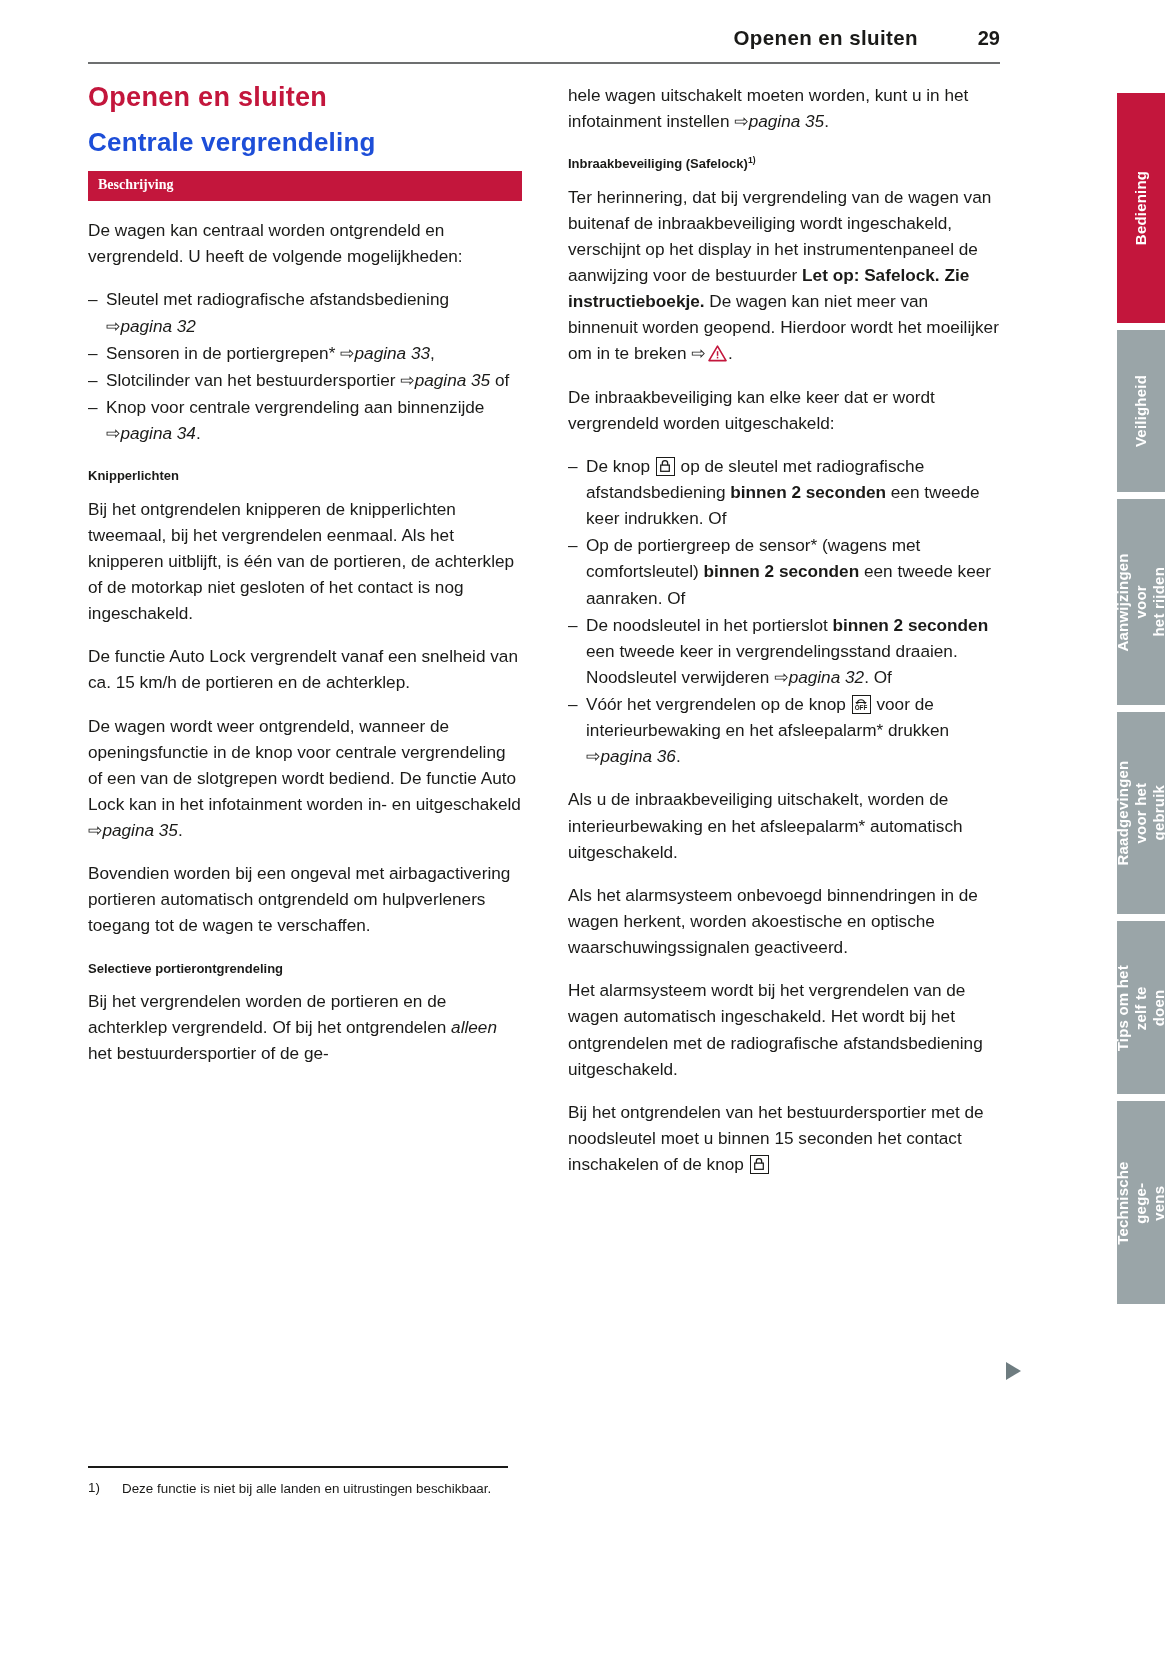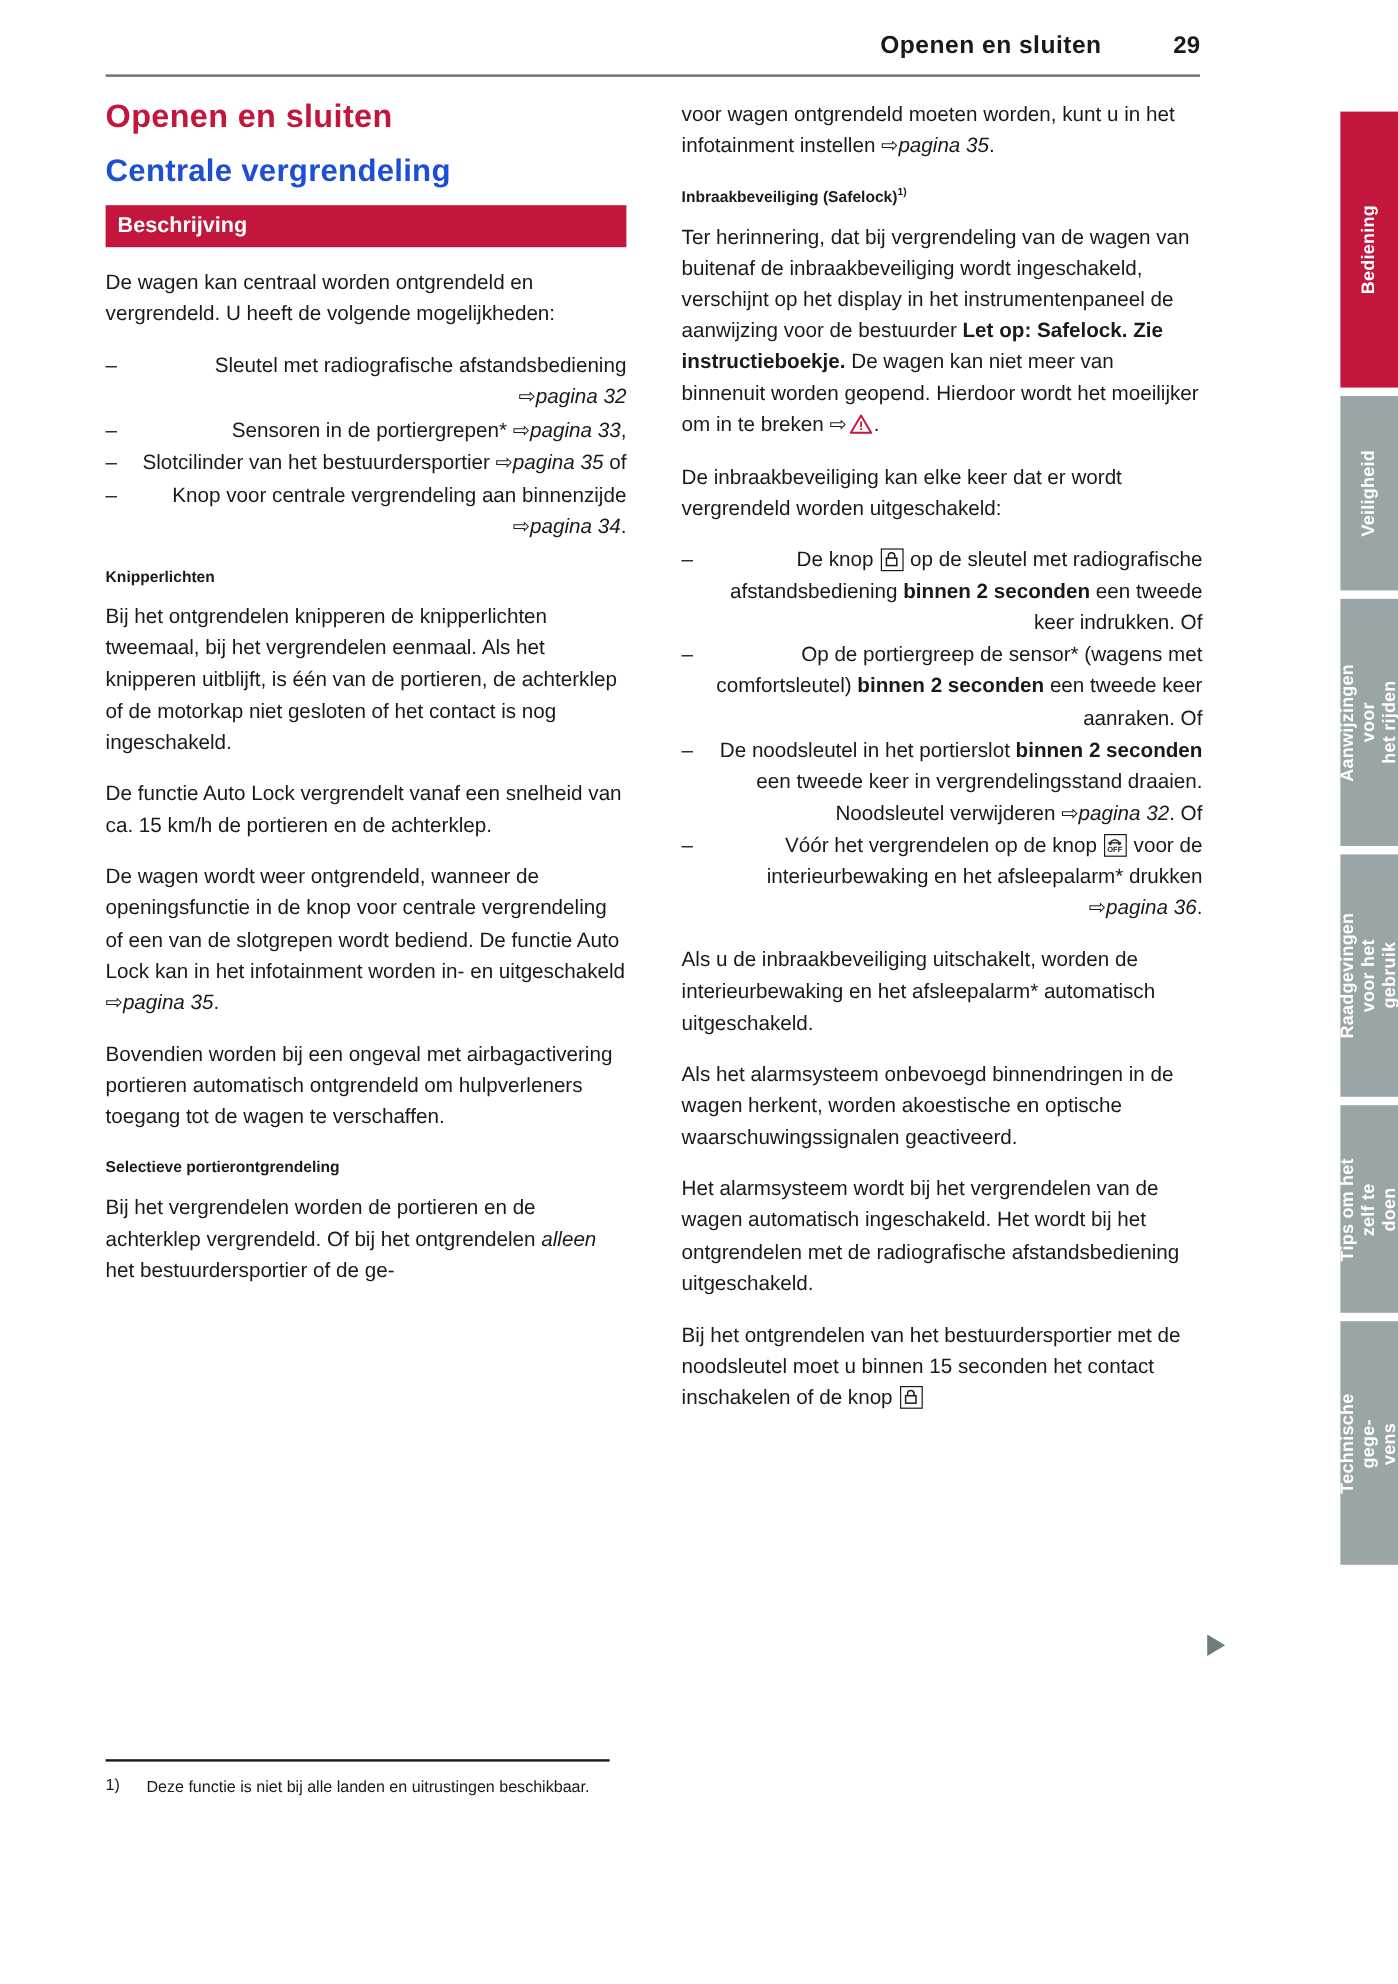--- a/index.html
+++ b/index.html
@@ -79,25 +79,26 @@
     color: #1d4ed8;
     font-size: 26px;
     font-weight: bold;
     letter-spacing: 0.2px;
     margin: 0 0 14px 0;
     line-height: 1.12;
   }
   .redbar {
     background: #c3163c;
     color: #ffffff;
-    font-size: 18px;
+    font-size: 14px;
     font-weight: bold;
     padding: 6px 10px 7px 10px;
     margin: 0 0 16px 0;
     line-height: 1.2;
+    font-family: Liberation Serif, serif;
   }
   h3.sub {
     font-size: 13px;
     font-weight: bold;
     color: #1a1a18;
     margin: 22px 0 11px 0;
     line-height: 1.25;
   }
   h3.sub:first-child { margin-top: 0; }
 
@@ -106,21 +107,20 @@
     line-height: 1.52;
     margin: 0 0 17px 0;
     color: #1a1a18;
   }
   p.body:last-child { margin-bottom: 0; }
 
   ul.dashlist {
     list-style: none;
     margin: 0 0 17px 0;
     padding: 0;
-    text-align: right;
   }
   ul.dashlist li {
     font-size: 17.2px;
     line-height: 1.52;
     position: relative;
     padding-left: 18px;
     margin-bottom: 1px;
   }
   ul.dashlist li::before {
     content: "–";
@@ -262,21 +262,21 @@
     <p class="body">De functie Auto Lock vergrendelt vanaf een snelheid van ca. 15 km/h de portieren en de achterklep.</p>
     <p class="body"><span>De wagen wordt weer ontgrendeld, wanneer de openingsfunctie in de knop voor centrale vergrendeling of een van de slotgrepen wordt bediend. De functie Auto Lock kan in het infotainment worden in- en uitgeschakeld </span><span class="arrow">⇨</span><span class="ref">pagina 35</span><span>.</span></p>
     <p class="body">Bovendien worden bij een ongeval met airbagactivering portieren automatisch ontgrendeld om hulpverleners toegang tot de wagen te verschaffen.</p>
 
     <h3 class="sub">Selectieve portierontgrendeling</h3>
     <p class="body"><span>Bij het vergrendelen worden de portieren en de achterklep vergrendeld. Of bij het ontgrendelen </span><span class="ital">alleen</span><span> het bestuurdersportier of de ge-</span></p>
   </div>
 
   <div class="col col-right">
 
-    <p class="body"><span>voor wagen ontgrendeld moeten worden, kunt u in het infotainment instellen </span><span class="arrow">⇨</span><span class="ref">pagina 35</span><span>.</span></p>
+    <p class="body"><span>hele wagen uitschakelt moeten worden, kunt u in het infotainment instellen </span><span class="arrow">⇨</span><span class="ref">pagina 35</span><span>.</span></p>
 
     <h3 class="sub"><span>Inbraakbeveiliging (Safelock)</span><sup class="fn">1)</sup></h3>
 
     <p class="body"><span>Ter herinnering, dat bij vergrendeling van de wagen van buitenaf de inbraakbeveiliging wordt ingeschakeld, verschijnt op het display in het instrumentenpaneel de aanwijzing voor de bestuurder </span><span class="bold">Let op: Safelock. Zie instructieboekje.</span><span> De wagen kan niet meer van binnenuit worden geopend. Hierdoor wordt het moeilijker om in te breken </span><span class="arrow">⇨</span> <span class="icon-inline icon-warn"><svg width="19" height="17" viewBox="0 0 19 17">
             <path d="M9.5 1.2 L18 15.6 L1 15.6 Z" fill="none" stroke="#c3163c" stroke-width="1.6" stroke-linejoin="round"></path>
             <rect x="8.8" y="6.2" width="1.5" height="4.6" fill="#c3163c"></rect>
             <rect x="8.8" y="11.8" width="1.5" height="1.6" fill="#c3163c"></rect>
           </svg></span><span>.</span></p>
 
     <p class="body">De inbraakbeveiliging kan elke keer dat er wordt vergrendeld worden uitgeschakeld:</p>

